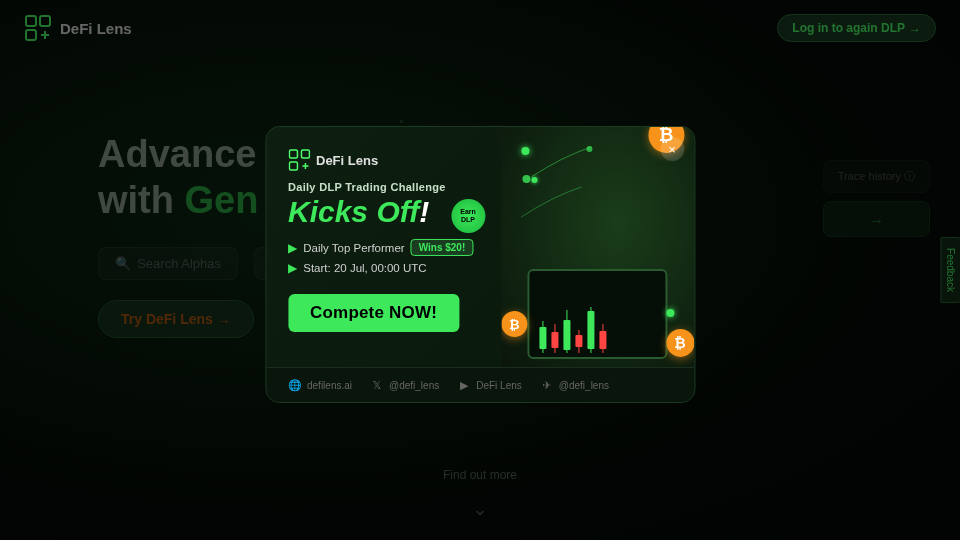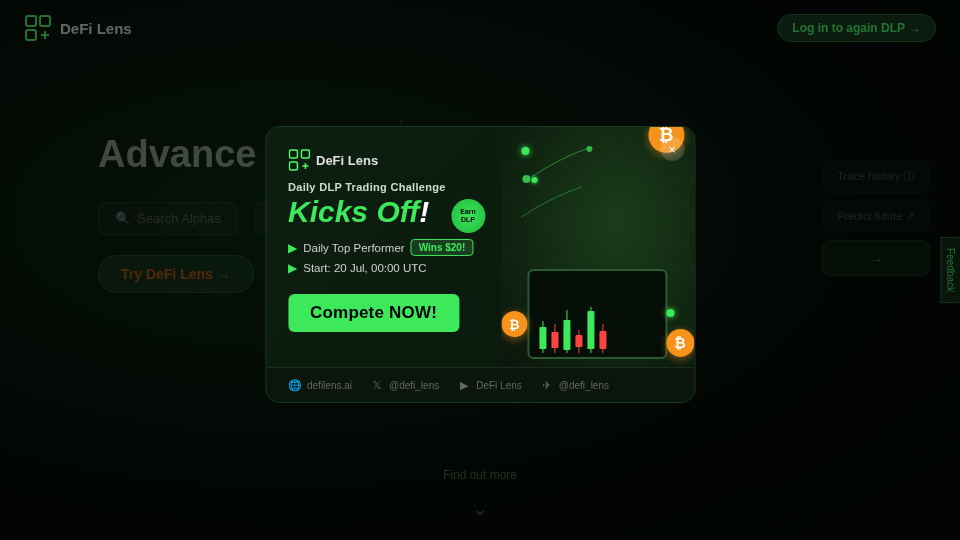--- a/index.html
+++ b/index.html
@@ -410,44 +410,41 @@
     </div>
     <button class="login-btn">
       <span>Log in to again DLP</span>
       <span>→</span>
     </button>
   </nav>
 
   <div class="hero">
     <div class="hero-title">
       <span>Advance</span><br>
+      <span>with <span class="green">Gen</span></span>
     </div>
     <div class="hero-actions">
       <div class="hero-search">
         <span>🔍</span>
         <span>Search Alphas</span>
       </div>
       <div class="hero-chart">
         <span>📊</span>
         <span>Cha</span>
       </div>
     </div>
     <button class="try-btn">
       <span>Try DeFi Lens →</span>
     </button>
   </div>
 
   <div class="right-cards">
     <div class="card-sm">
       <span>Trace history</span>
       <span> ⓘ</span>
-    </div>
-    <div class="card-sm">
-      <span>Predict future</span>
-      <span> ↗</span>
     </div>
     <div class="card-sm" style="background:#1a3a22; border-color:#2d6e3a; color:#4cff6a; text-align:center; font-size:16px;">→</div>
   </div>
 
   <div style="position:absolute;right:-24px;top:50%;transform:translateY(-50%) rotate(90deg);transform-origin:center center;background:#162d1a;border:1px solid #2d6e3a;color:#4cff6a;font-size:10px;padding:4px 10px;border-radius:4px 4px 0 0;z-index:2;white-space:nowrap;">
     <span>Feedback</span>
   </div>
 
 </div>
 

